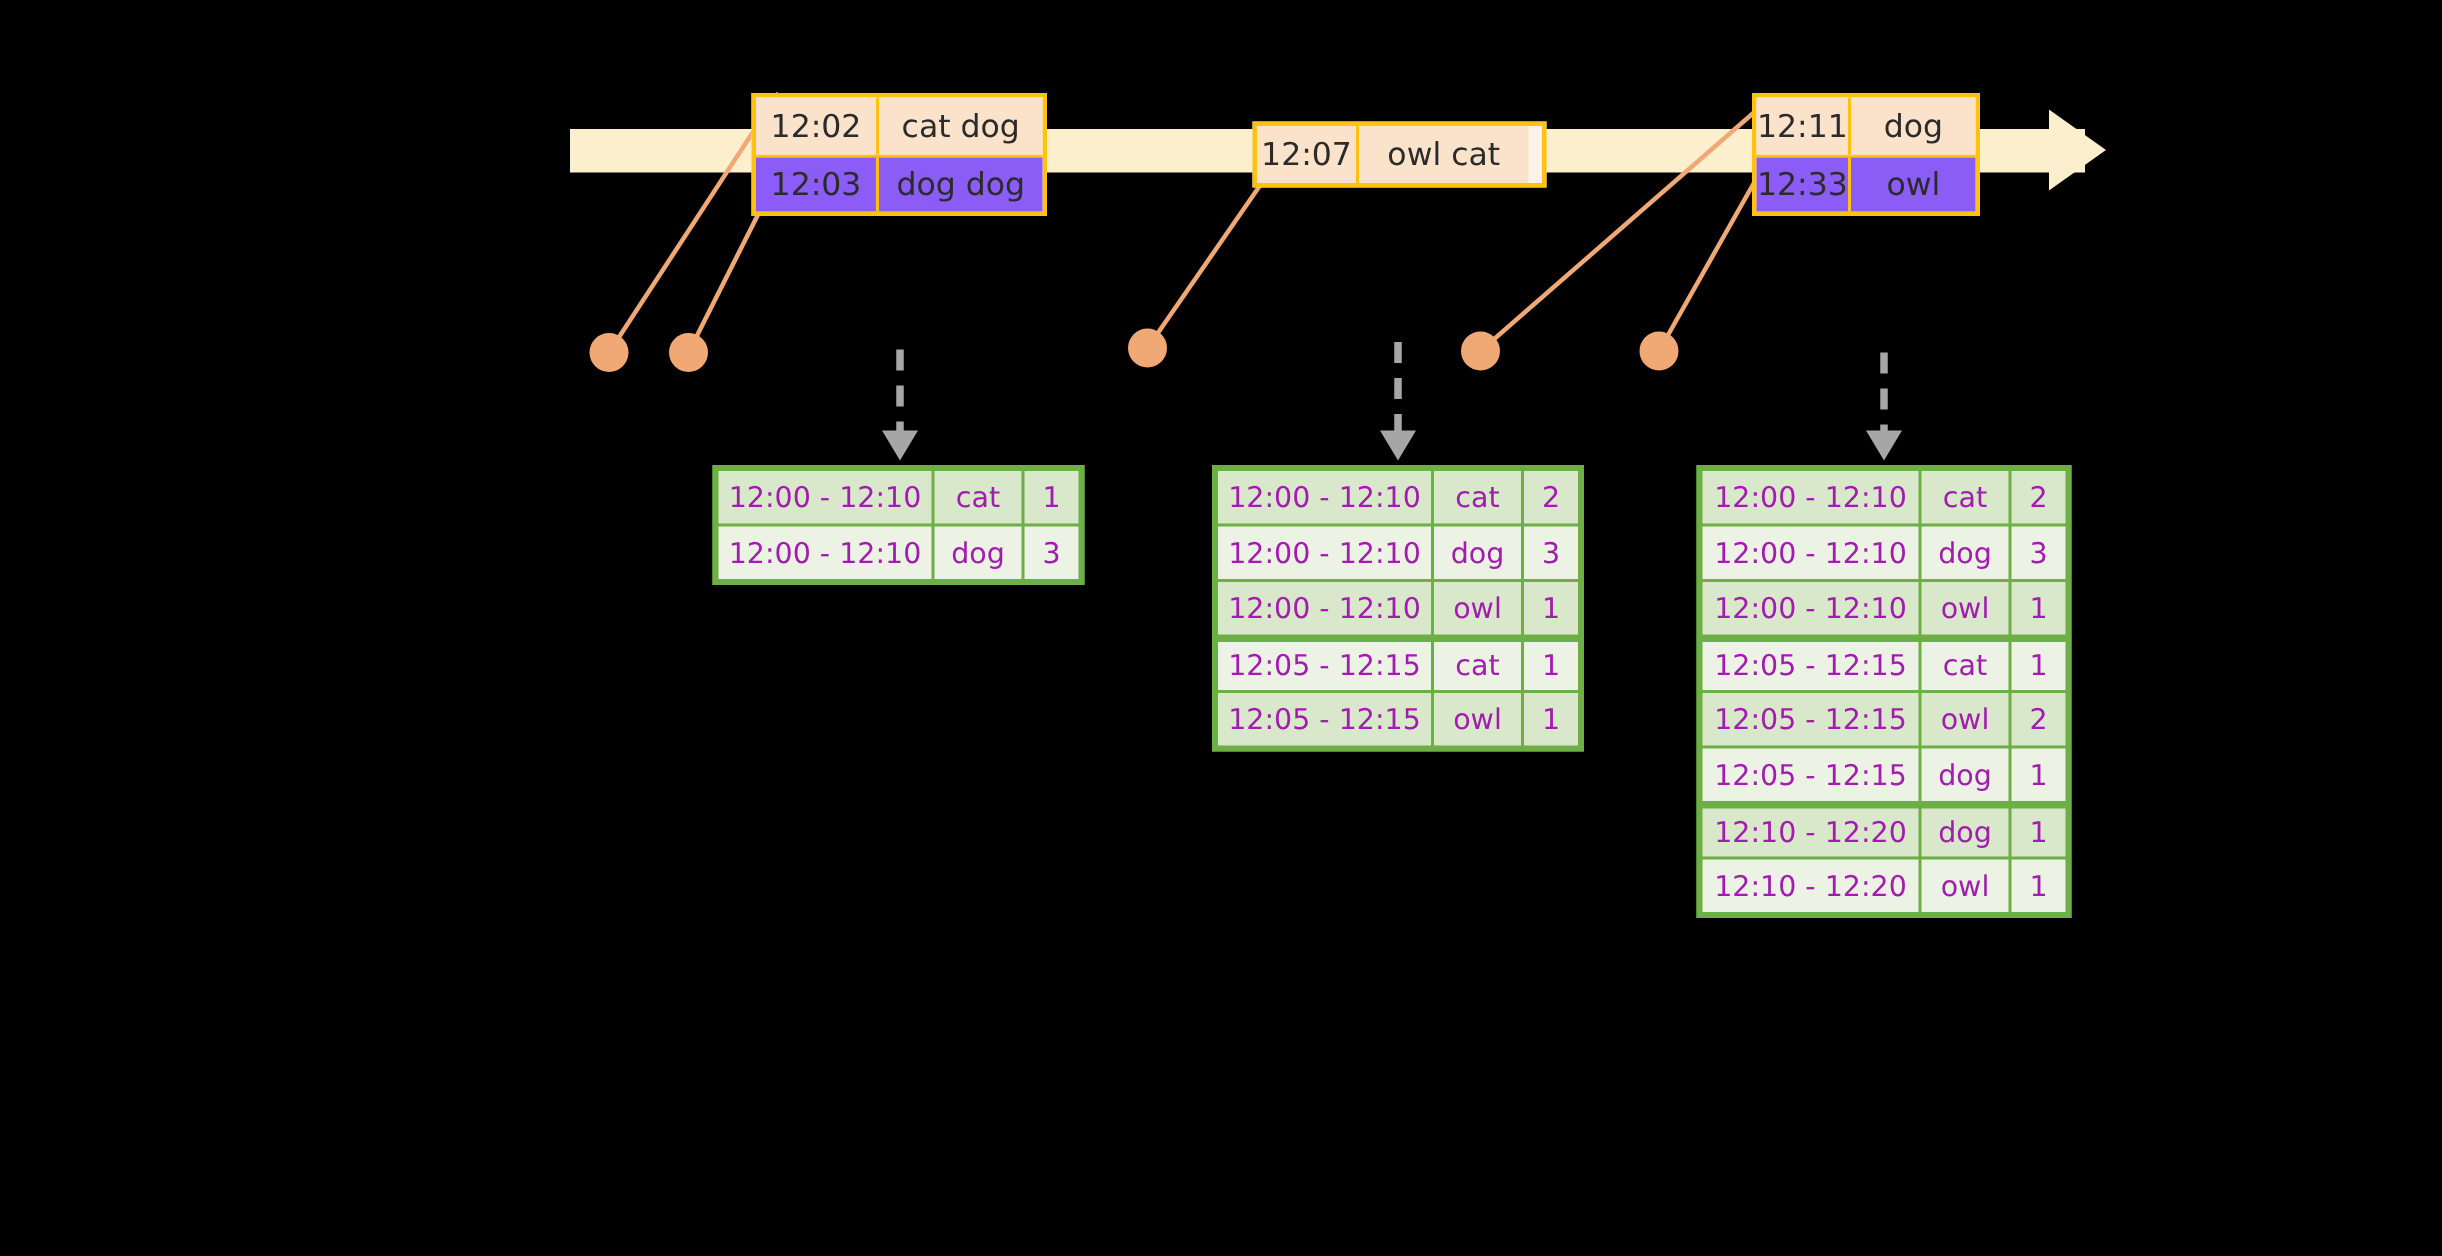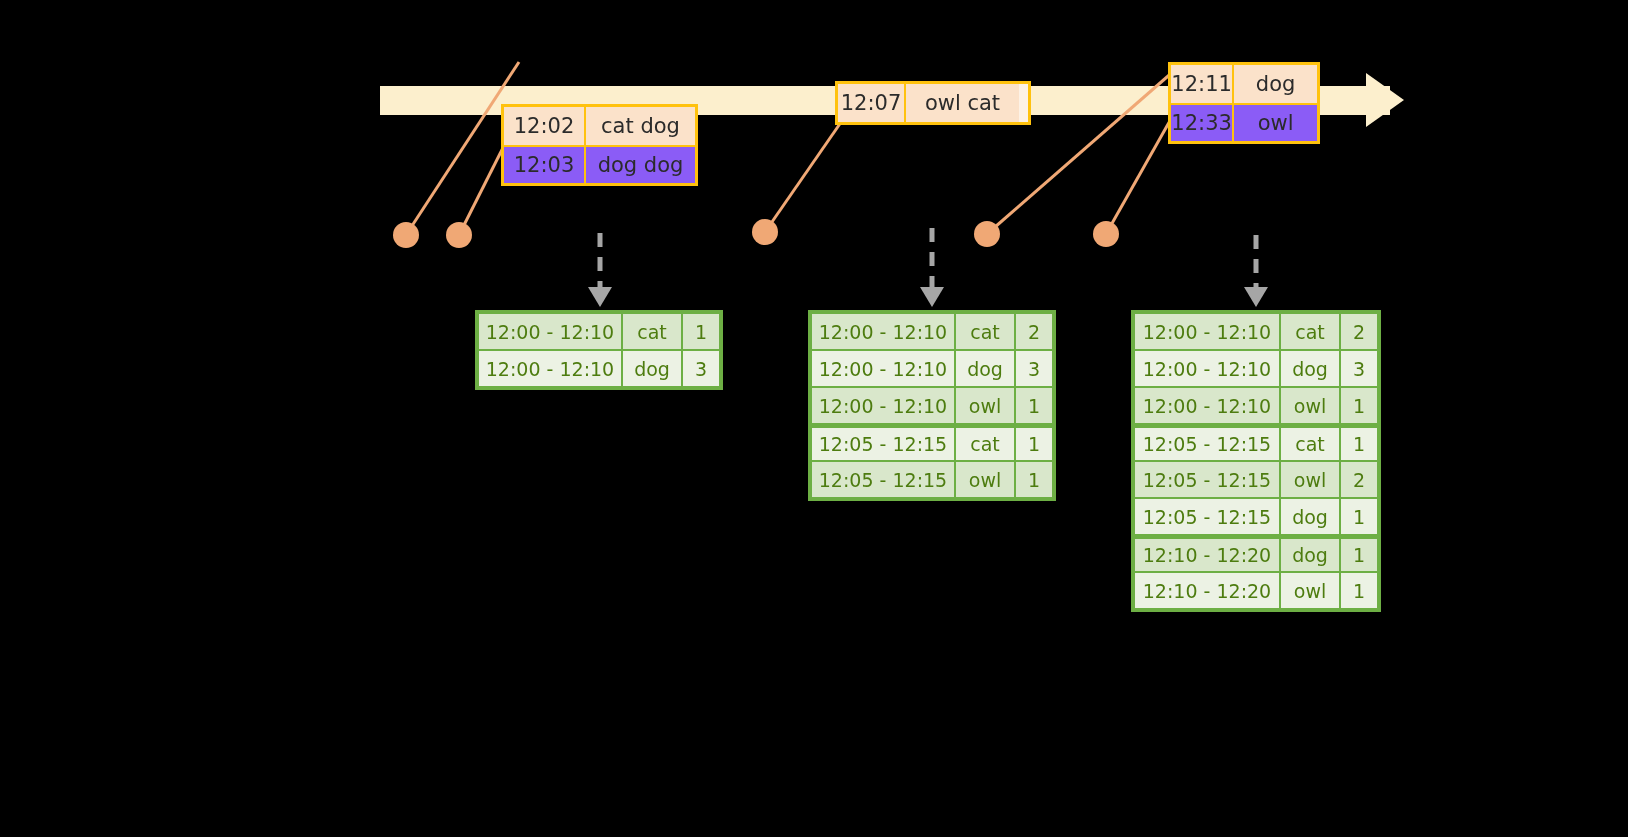--- a/index.html
+++ b/index.html
@@ -72,21 +72,21 @@
   }
   .ev-words {
     display: flex;
     align-items: center;
     justify-content: center;
     font-size: 21px;
     color: #2b2b2b;
     box-sizing: border-box;
   }
 
-  #event-box-1 { left: 501px; top: 62px; width: 197px; margin-top: 42px; }
+  #event-box-1 { left: 501px; top: 62px; width: 197px; }
   #event-box-1 .ev-time { width: 82px; }
   #event-box-1 .ev-words { width: 109px; }
 
   #event-box-2 { left: 835px; top: 81px; width: 196px; }
   #event-box-2 .ev-time { width: 68px; }
   #event-box-2 .ev-words { width: 113px; }
 
   #event-box-3 { left: 1168px; top: 62px; width: 152px; }
   #event-box-3 .ev-time { width: 73px; }
   #event-box-3 .ev-words { width: 96px; }
@@ -111,21 +111,21 @@
   .agg-row {
     display: flex;
     height: 37px;
     box-sizing: border-box;
   }
   .agg-cell {
     display: flex;
     align-items: center;
     justify-content: center;
     font-size: 19px;
-    color: #4d7c0f;
+    color: #a21caf;
     box-sizing: border-box;
     margin: 1px;
   }
   .agg-row.shaded .agg-cell { background: #D9E7CB; }
   .agg-row.plain  .agg-cell { background: #ECF2E4; }
   .agg-row.group-start { border-top: 3px solid #6DAF44; }
 
   .c-window { }
   .c-word   { }
   .c-count  { }

